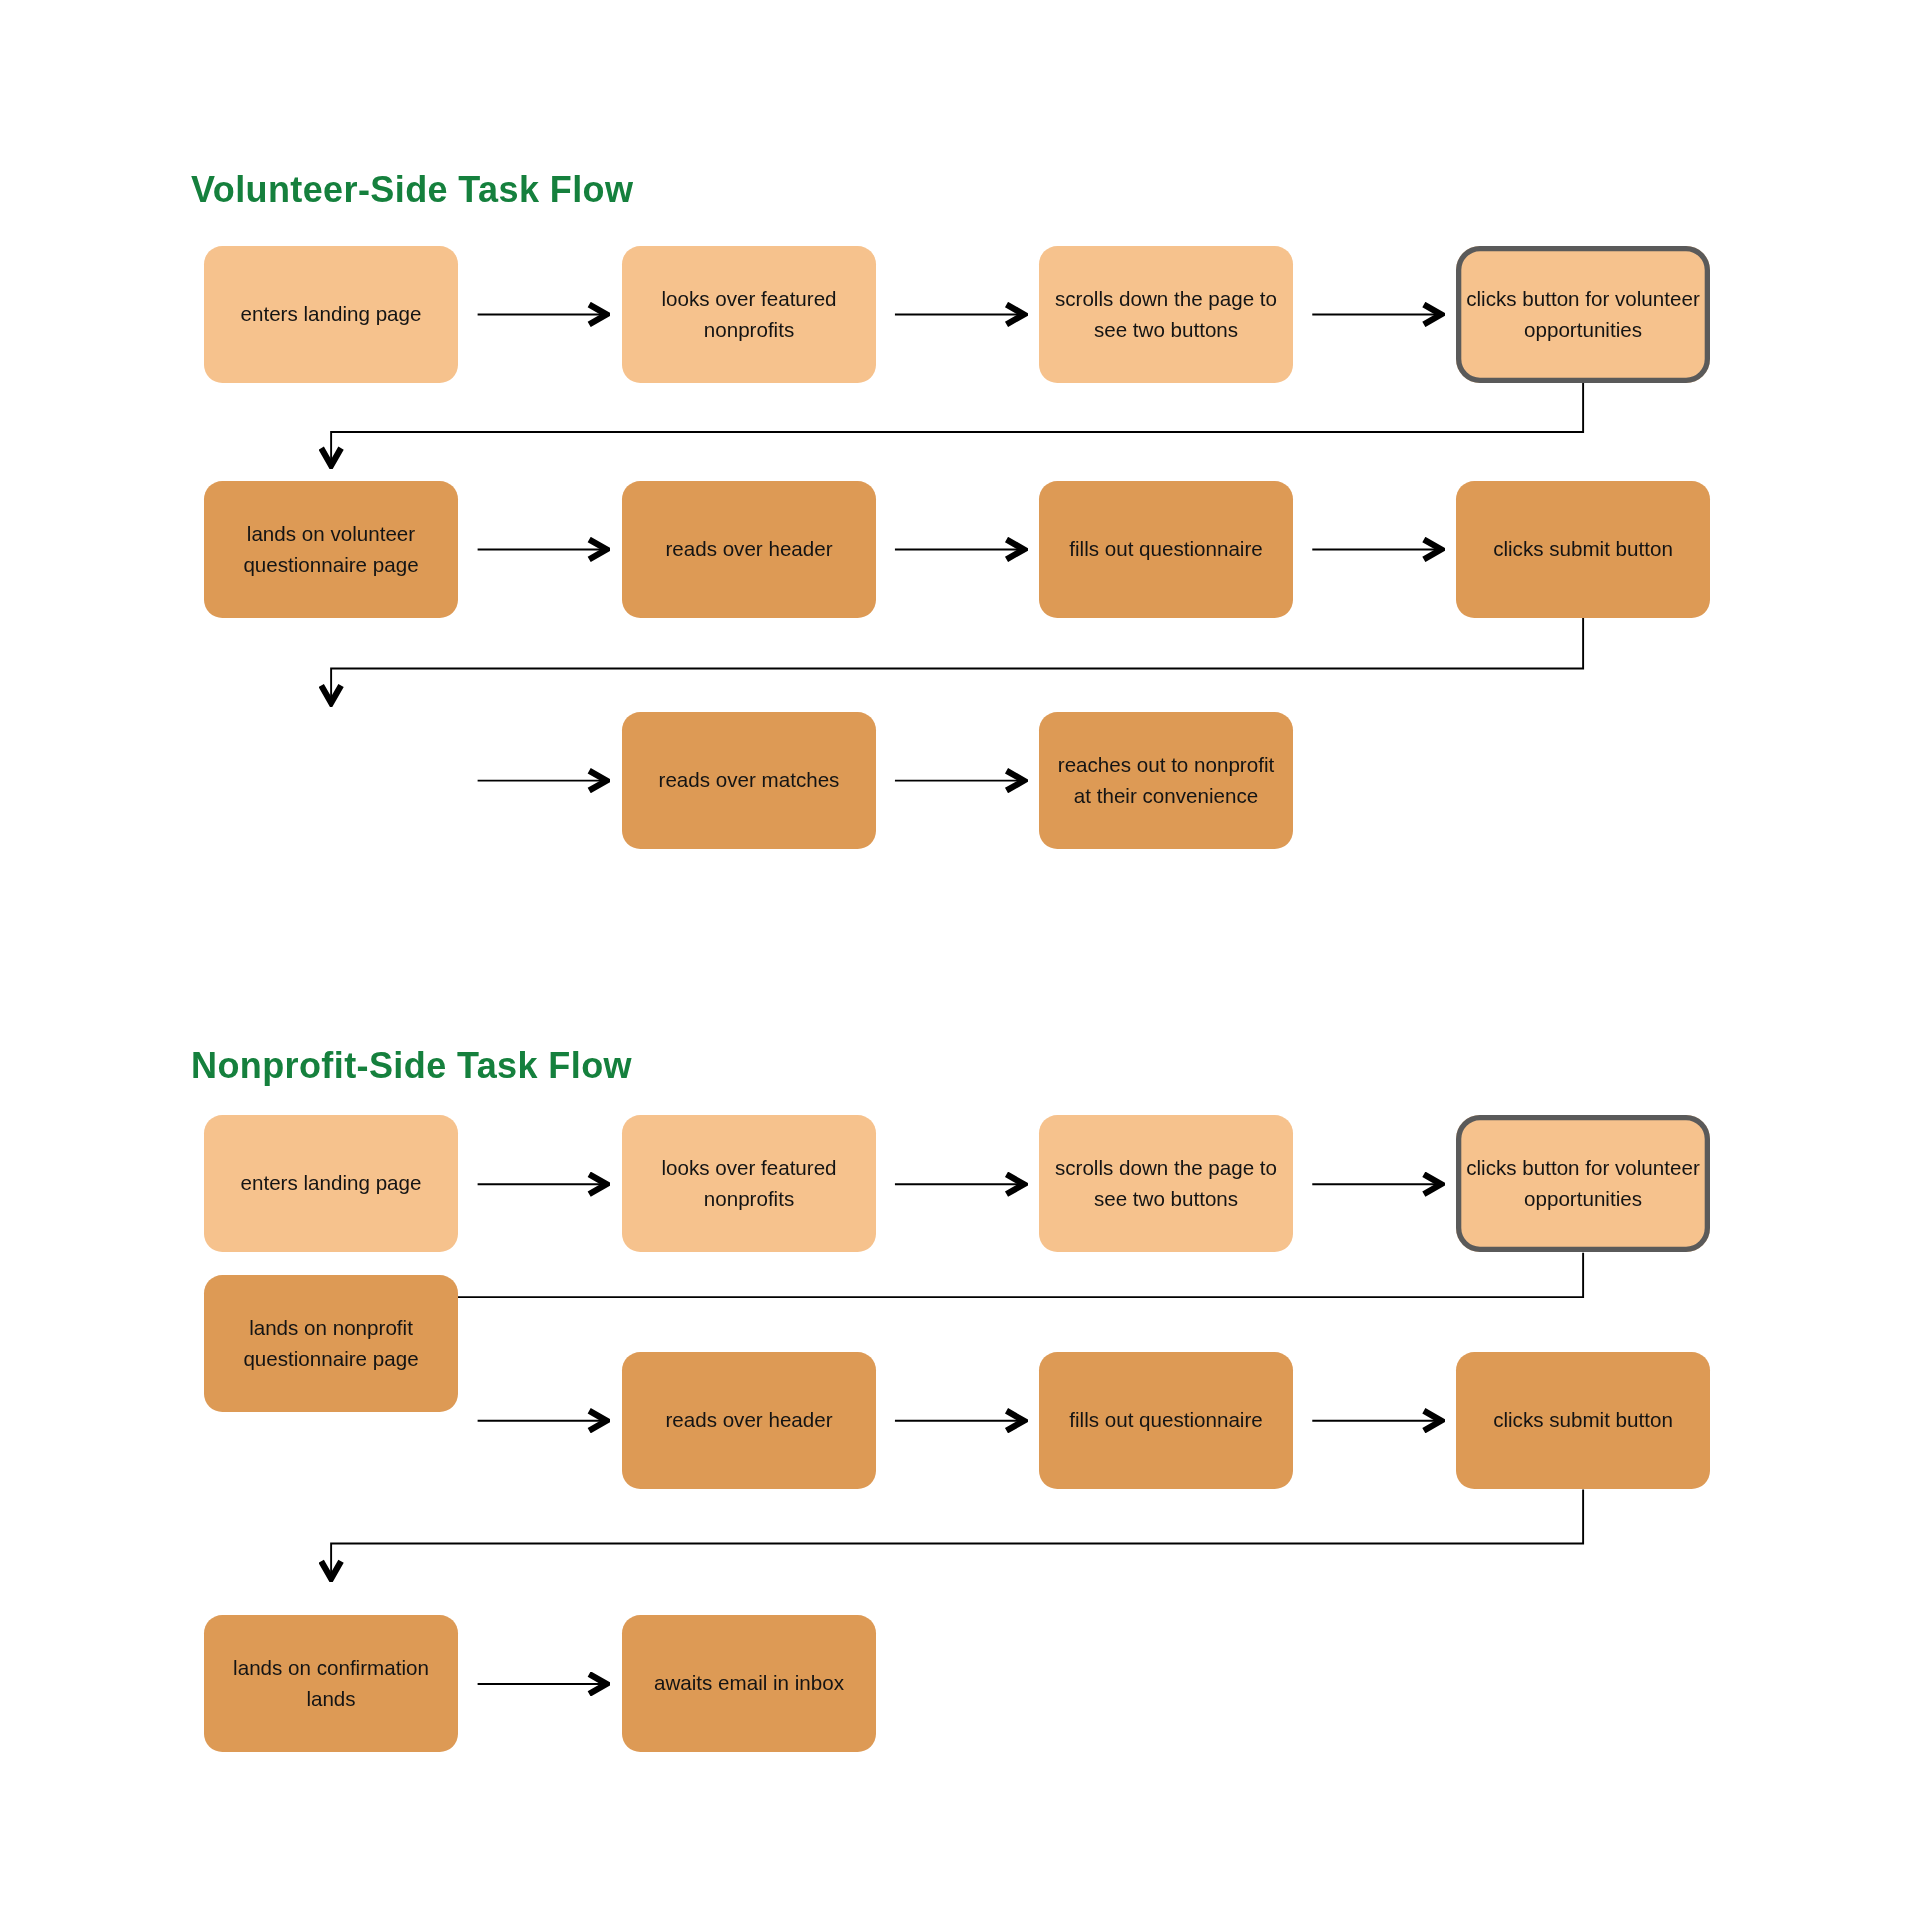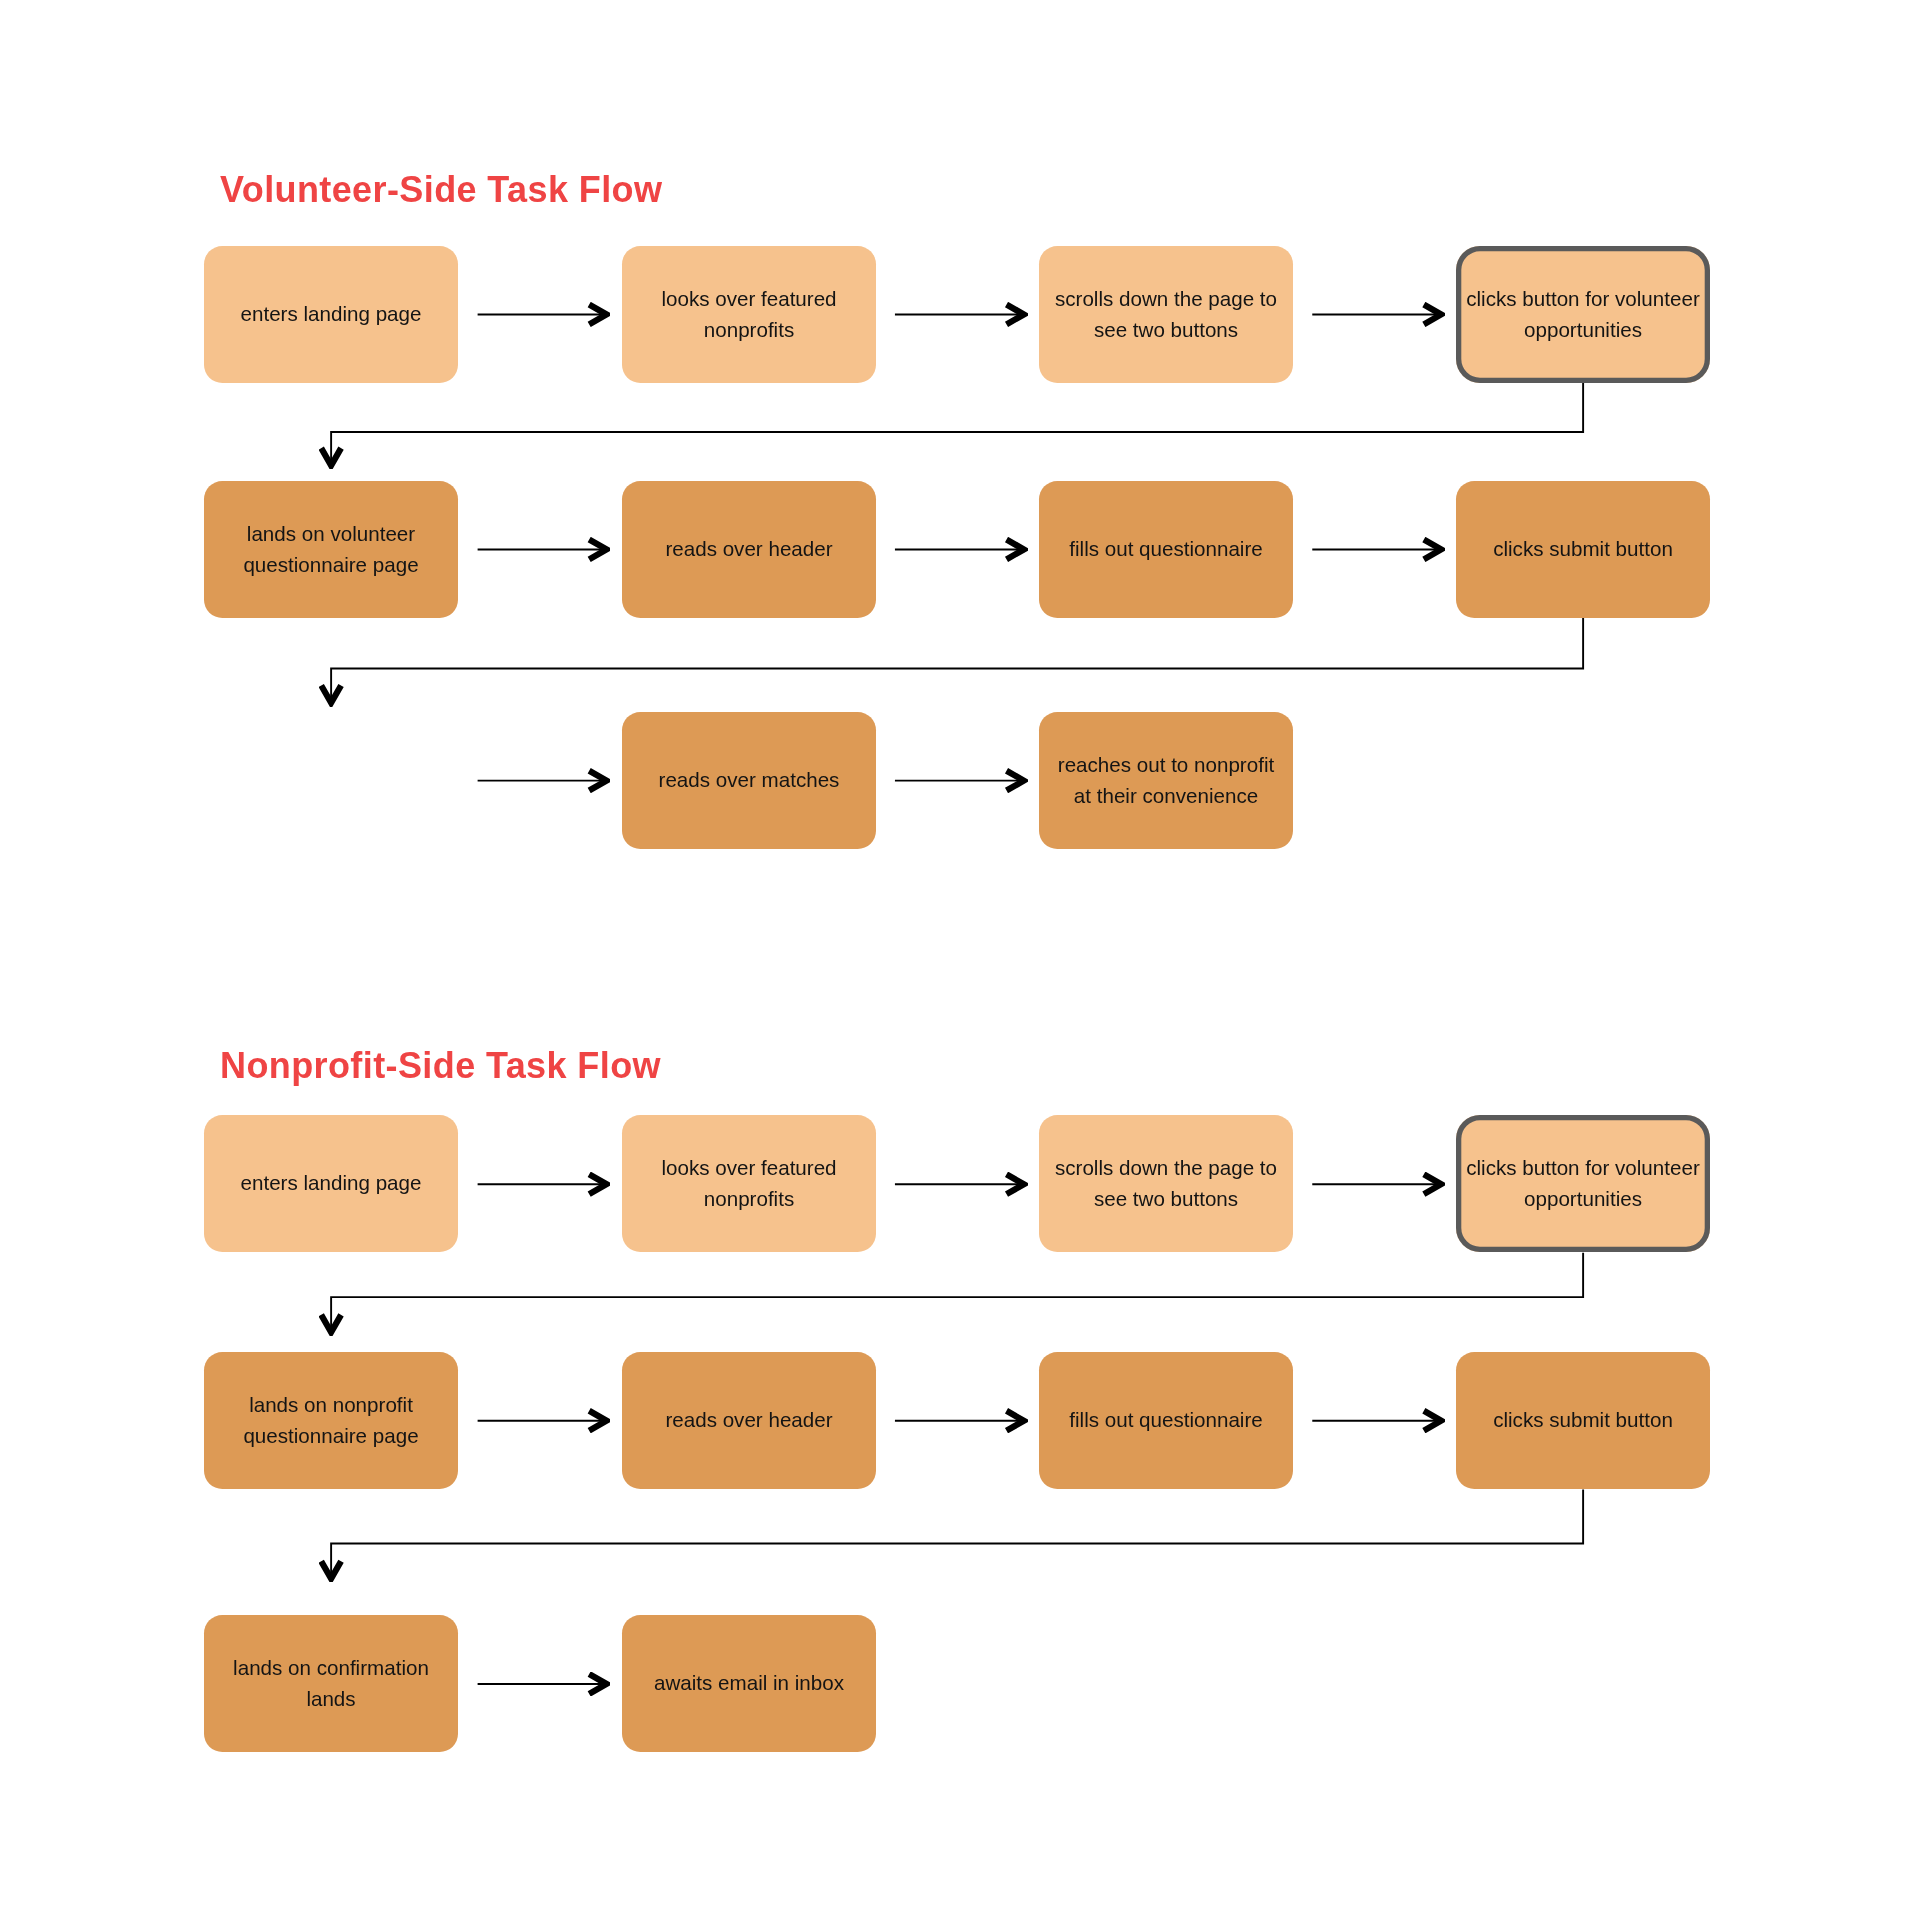--- a/index.html
+++ b/index.html
@@ -6,24 +6,24 @@
   #canvas{
     position:relative;
     width:1915px;
     height:1932px;
     background:#ffffff;
     font-family:"Liberation Sans", sans-serif;
     overflow:hidden;
   }
   .section-title{
     position:absolute;
-    left:220px;
+    left:191px;
     font-size:36px;
     font-weight:700;
-    color:#ef4444;
+    color:#15803d;
     letter-spacing:0.4px;
     white-space:nowrap;
   }
   .flow-box{
     position:absolute;
     width:254px;
     height:137px;
     border-radius:18.3px;
     display:flex;
     align-items:center;
@@ -110,21 +110,21 @@
   <div class="flow-box dark" style="left:622px;top:712px;">reads over matches</div>
   <div class="flow-box dark" style="left:1039px;top:712px;">reaches out to nonprofit at their convenience</div>
 
   <div class="section-title" style="top:1045px;">Nonprofit-Side Task Flow</div>
 
   <div class="flow-box light" style="left:204px;top:1115px;">enters landing page</div>
   <div class="flow-box light" style="left:622px;top:1115px;">looks over featured nonprofits</div>
   <div class="flow-box light" style="left:1039px;top:1115px;">scrolls down the page to see two buttons</div>
   <div class="flow-box light highlighted" style="left:1456px;top:1115px;">clicks button for volunteer opportunities</div>
 
-  <div class="flow-box dark" style="left:204px;top:1352px;">lands on nonprofit questionnaire page</div>
+  <div class="flow-box dark" style="left:204px;top:1275px;">lands on nonprofit questionnaire page</div>
   <div class="flow-box dark" style="left:622px;top:1352px;">reads over header</div>
   <div class="flow-box dark" style="left:1039px;top:1352px;">fills out questionnaire</div>
   <div class="flow-box dark" style="left:1456px;top:1352px;">clicks submit button</div>
 
   <div class="flow-box dark" style="left:204px;top:1615px;">lands on confirmation lands</div>
   <div class="flow-box dark" style="left:622px;top:1615px;">awaits email in inbox</div>
 
 </div>
 
 

